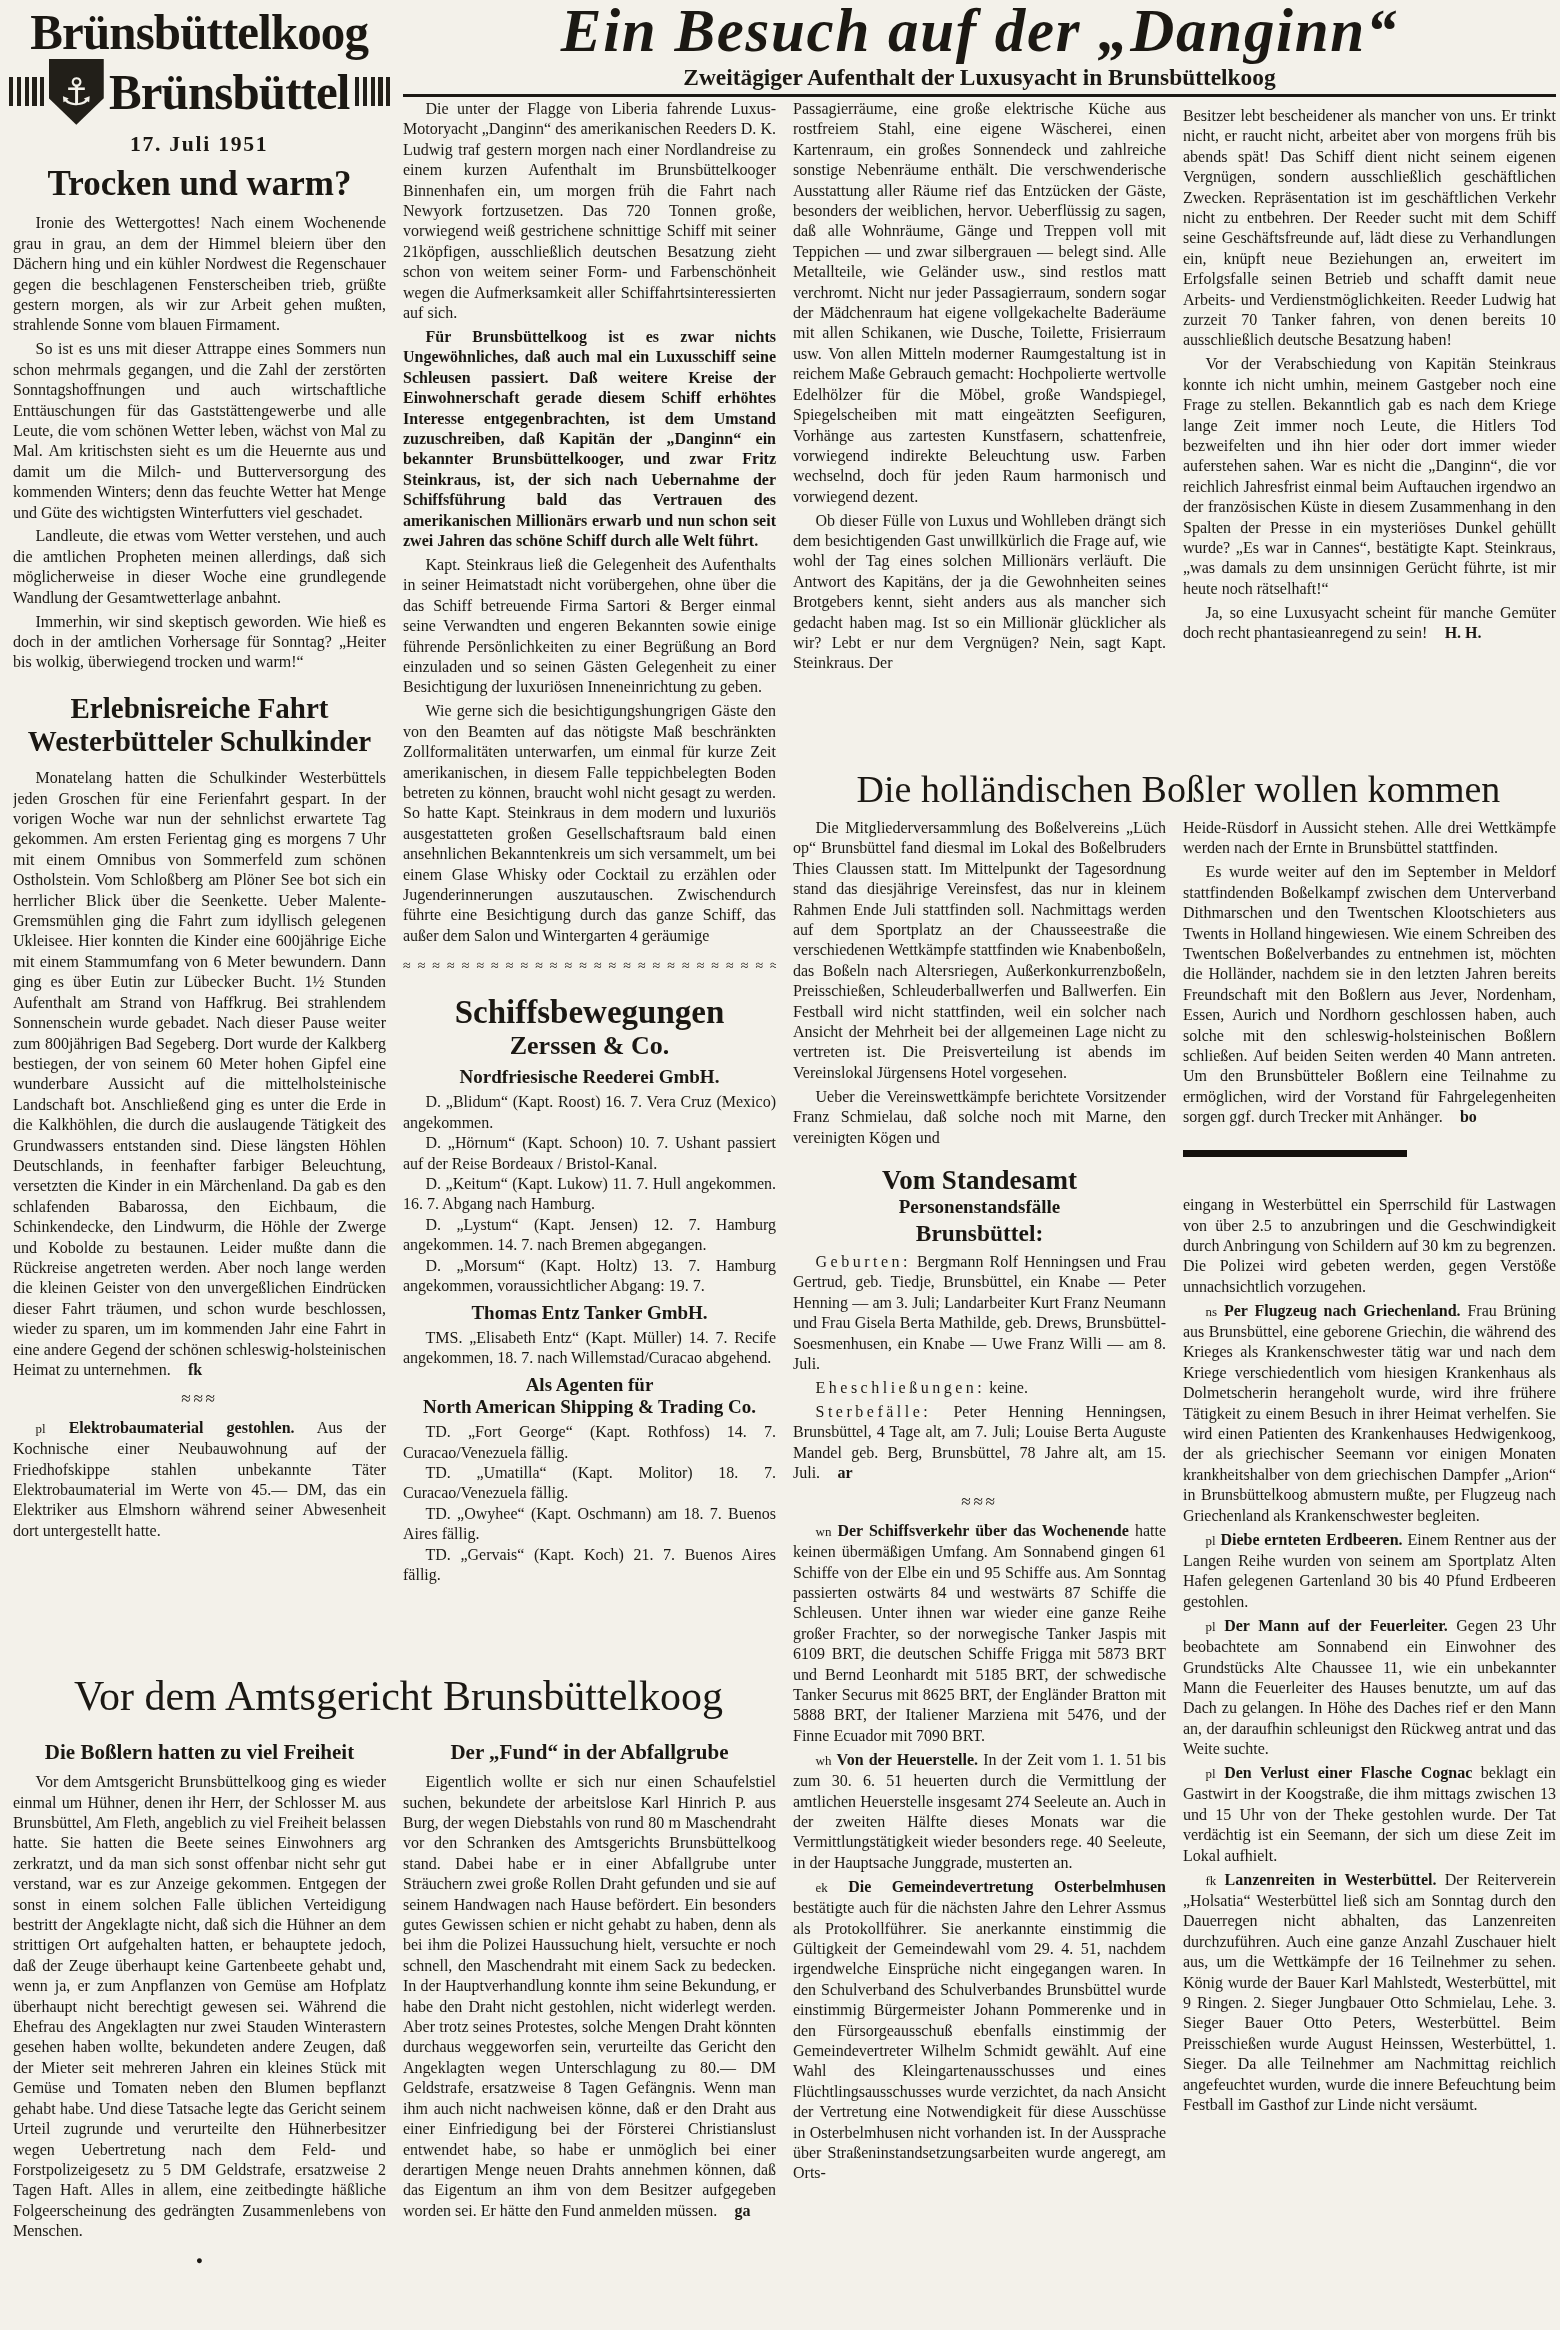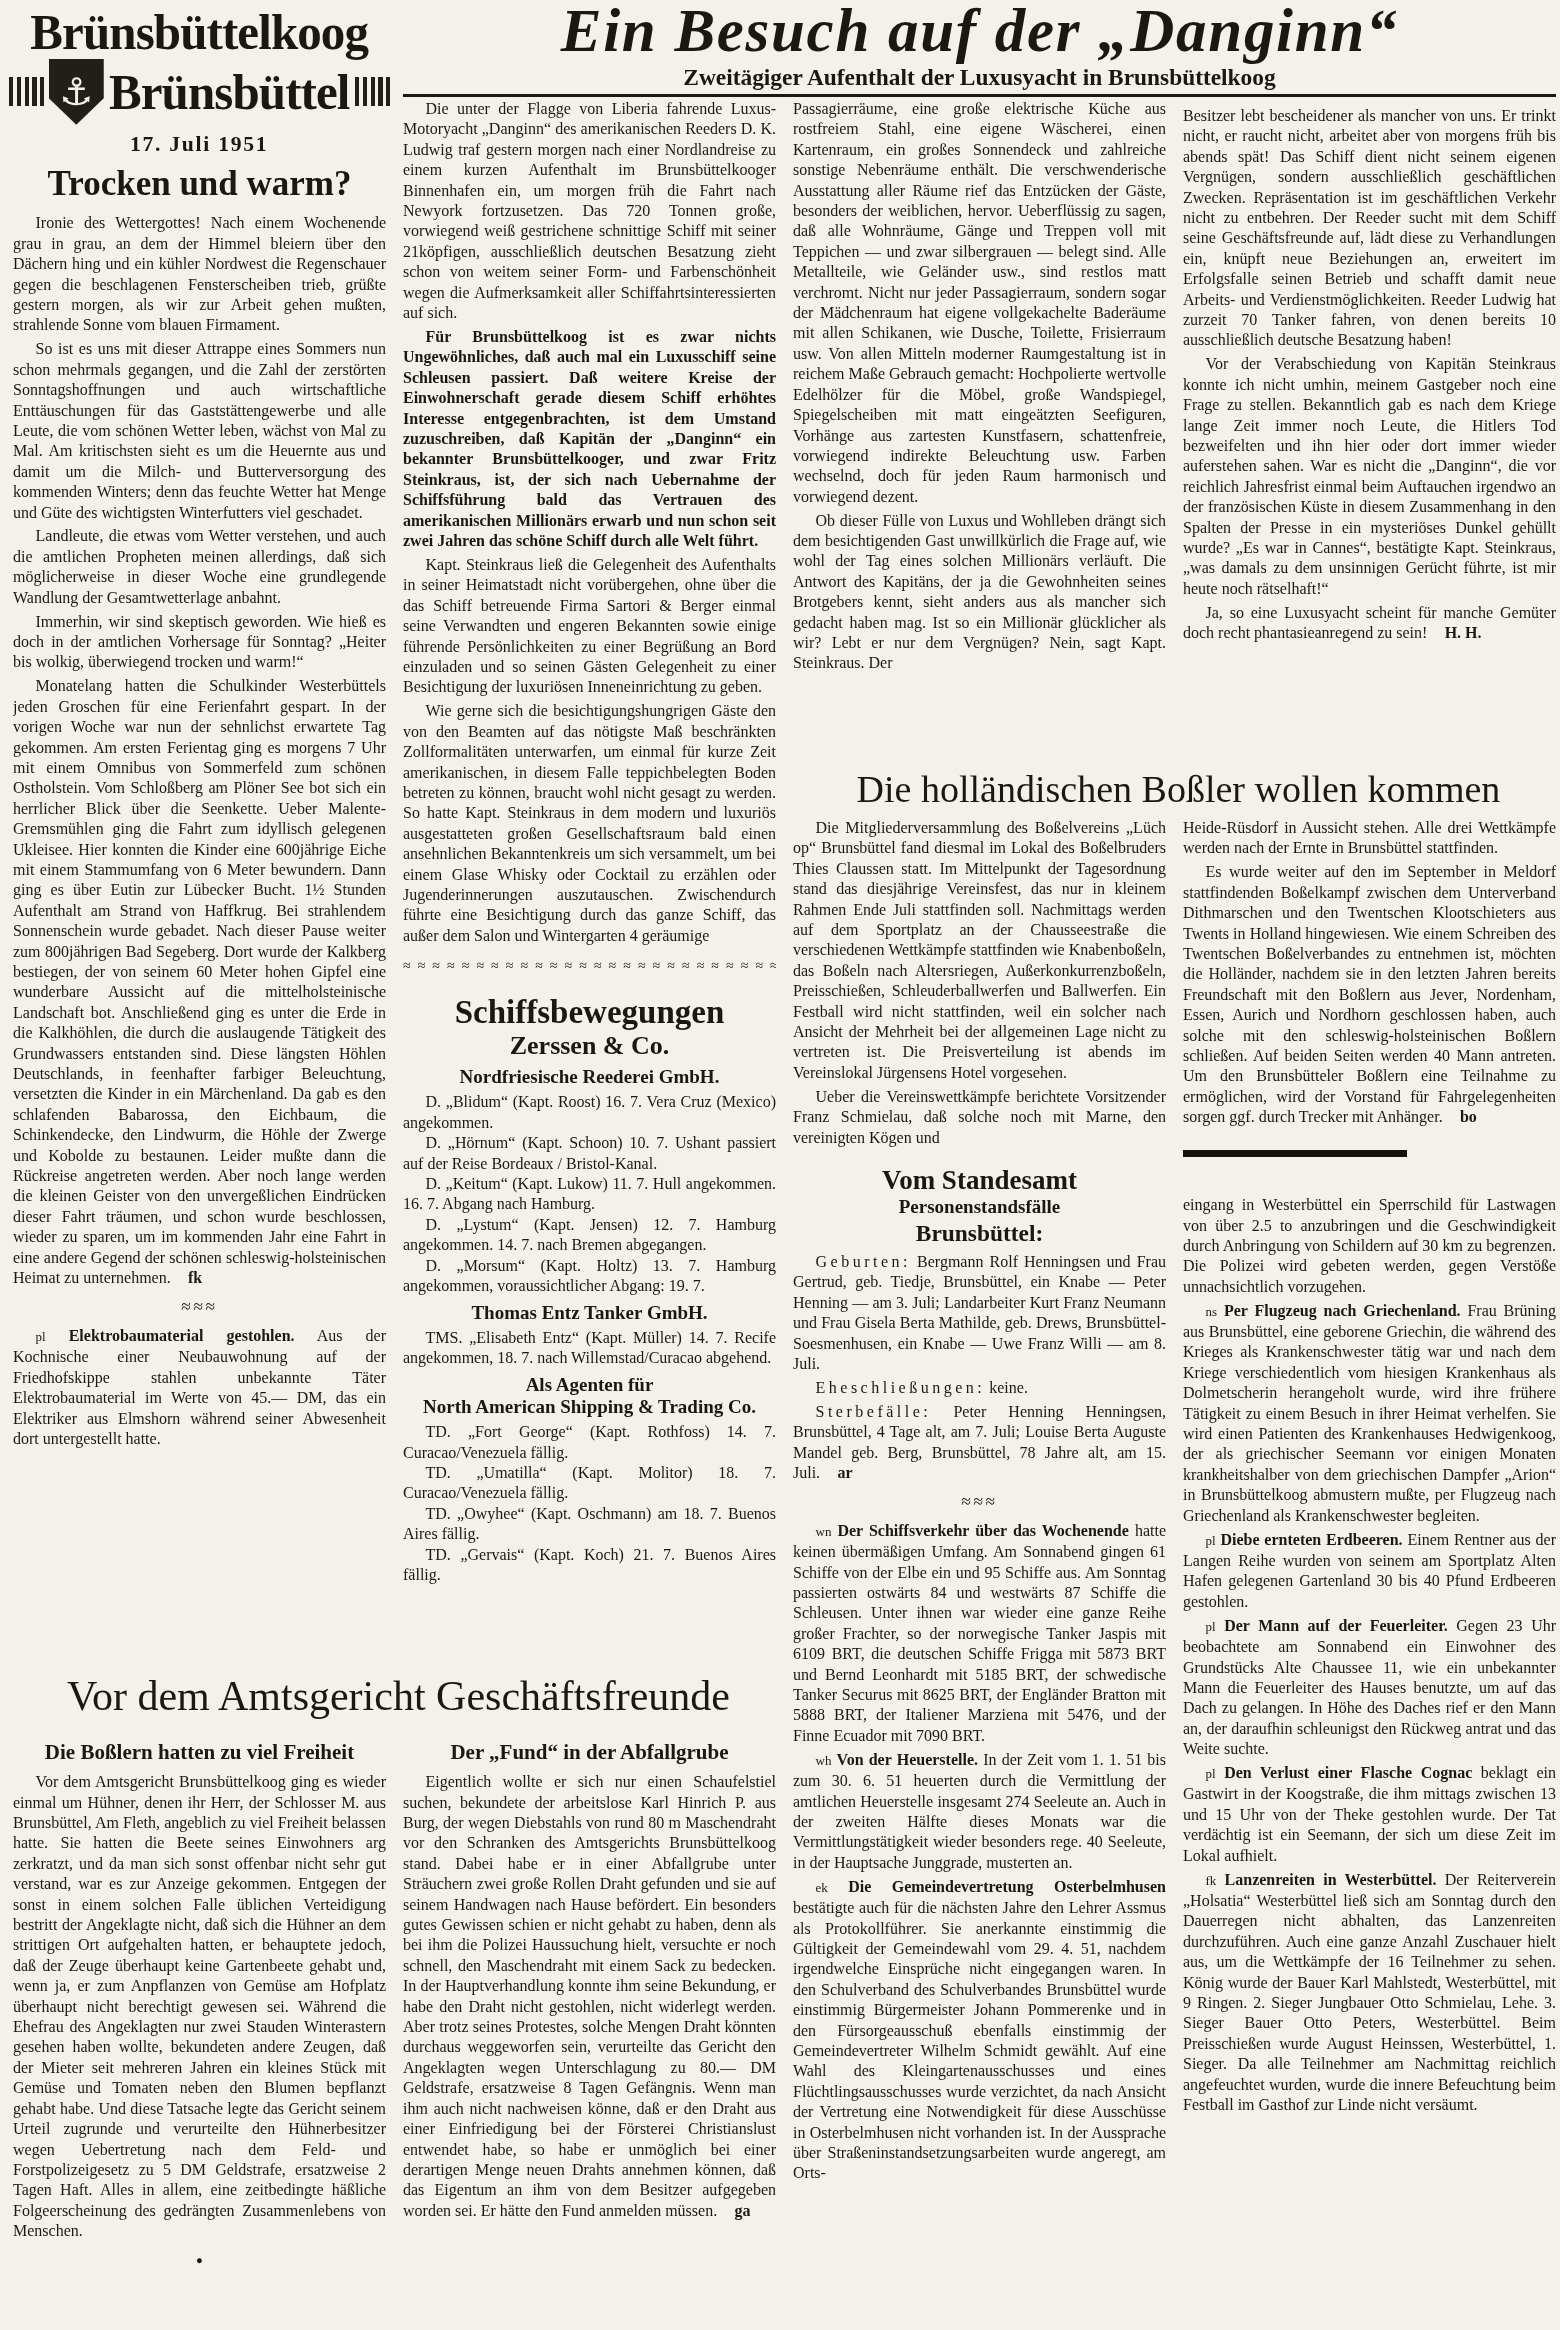--- a/index.html
+++ b/index.html
@@ -89,29 +89,33 @@
 
   <section class="seg" style="left:13px;top:165px;width:373px;height:1498px;">
     <article>
       <h3 class="h-article">Trocken und warm?</h3>
       <p class="para"><span>Ironie des Wettergottes! Nach einem Wochenende grau in grau, an dem der Himmel bleiern über den Dächern hing und ein kühler Nordwest die Regenschauer gegen die beschlagenen Fensterscheiben trieb, grüßte gestern morgen, als wir zur Arbeit gehen mußten, strahlende Sonne vom blauen Firmament.</span></p>
       <p class="para"><span>So ist es uns mit dieser Attrappe eines Sommers nun schon mehrmals gegangen, und die Zahl der zerstörten Sonntagshoffnungen und auch wirtschaftliche Enttäuschungen für das Gaststättengewerbe und alle Leute, die vom schönen Wetter leben, wächst von Mal zu Mal. Am kritischsten sieht es um die Heuernte aus und damit um die Milch- und Butterversorgung des kommenden Winters; denn das feuchte Wetter hat Menge und Güte des wichtigsten Winterfutters viel geschadet.</span></p>
       <p class="para"><span>Landleute, die etwas vom Wetter verstehen, und auch die amtlichen Propheten meinen allerdings, daß sich möglicherweise in dieser Woche eine grundlegende Wandlung der Gesamtwetterlage anbahnt.</span></p>
       <p class="para"><span>Immerhin, wir sind skeptisch geworden. Wie hieß es doch in der amtlichen Vorhersage für Sonntag? „Heiter bis wolkig, überwiegend trocken und warm!“</span></p>
     </article>
     <article>
+      <h3 class="h-article-2l">
+        <span>Erlebnisreiche Fahrt</span><br>
+        <span>Westerbütteler Schulkinder</span>
+      </h3>
       <p class="para"><span>Monatelang hatten die Schulkinder Westerbüttels jeden Groschen für eine Ferienfahrt gespart. In der vorigen Woche war nun der sehnlichst erwartete Tag gekommen. Am ersten Ferientag ging es morgens 7 Uhr mit einem Omnibus von Sommerfeld zum schönen Ostholstein. Vom Schloßberg am Plöner See bot sich ein herrlicher Blick über die Seenkette. Ueber Malente-Gremsmühlen ging die Fahrt zum idyllisch gelegenen Ukleisee. Hier konnten die Kinder eine 600jährige Eiche mit einem Stammumfang von 6 Meter bewundern. Dann ging es über Eutin zur Lübecker Bucht. 1½ Stunden Aufenthalt am Strand von Haffkrug. Bei strahlendem Sonnenschein wurde gebadet. Nach dieser Pause weiter zum 800jährigen Bad Segeberg. Dort wurde der Kalkberg bestiegen, der von seinem 60 Meter hohen Gipfel eine wunderbare Aussicht auf die mittelholsteinische Landschaft bot. Anschließend ging es unter die Erde in die Kalkhöhlen, die durch die auslaugende Tätigkeit des Grundwassers entstanden sind. Diese längsten Höhlen Deutschlands, in feenhafter farbiger Beleuchtung, versetzten die Kinder in ein Märchenland. Da gab es den schlafenden Babarossa, den Eichbaum, die Schinkendecke, den Lindwurm, die Höhle der Zwerge und Kobolde zu bestaunen. Leider mußte dann die Rückreise angetreten werden. Aber noch lange werden die kleinen Geister von den unvergeßlichen Eindrücken dieser Fahrt träumen, und schon wurde beschlossen, wieder zu sparen, um im kommenden Jahr eine Fahrt in eine andere Gegend der schönen schleswig-holsteinischen Heimat zu unternehmen.</span><span class="sig">fk</span></p>
     </article>
     <div class="divider">≈≈≈</div>
     <article>
       <p class="para"><span class="prefix">pl</span> <span class="lead-in">Elektrobaumaterial gestohlen.</span> <span>Aus der Kochnische einer Neubauwohnung auf der Friedhofskippe stahlen unbekannte Täter Elektrobaumaterial im Werte von 45.— DM, das ein Elektriker aus Elmshorn während seiner Abwesenheit dort untergestellt hatte.</span></p>
     </article>
   </section>
 
-  <h2 class="seg h-span amtsgericht-headline">Vor dem Amtsgericht Geschäftsfreunde</h2>
+  <h2 class="seg h-span amtsgericht-headline">Vor dem Amtsgericht Brunsbüttelkoog</h2>
 
   <section class="seg" style="left:13px;top:1736px;width:373px;height:590px;">
     <article>
       <h4 class="subhead">Die Boßlern hatten zu viel Freiheit</h4>
       <p class="para"><span>Vor dem Amtsgericht Brunsbüttelkoog ging es wieder einmal um Hühner, denen ihr Herr, der Schlosser M. aus Brunsbüttel, Am Fleth, angeblich zu viel Freiheit belassen hatte. Sie hatten die Beete seines Einwohners arg zerkratzt, und da man sich sonst offenbar nicht sehr gut verstand, war es zur Anzeige gekommen. Entgegen der sonst in einem solchen Falle üblichen Verteidigung bestritt der Angeklagte nicht, daß sich die Hühner an dem strittigen Ort aufgehalten hatten, er behauptete jedoch, daß der Zeuge überhaupt keine Gartenbeete gehabt und, wenn ja, er zum Anpflanzen von Gemüse am Hofplatz überhaupt nicht berechtigt gewesen sei. Während die Ehefrau des Angeklagten nur zwei Stauden Winterastern gesehen haben wollte, bekundeten andere Zeugen, daß der Mieter seit mehreren Jahren ein kleines Stück mit Gemüse und Tomaten neben den Blumen bepflanzt gehabt habe. Und diese Tatsache legte das Gericht seinem Urteil zugrunde und verurteilte den Hühnerbesitzer wegen Uebertretung nach dem Feld- und Forstpolizeigesetz zu 5 DM Geldstrafe, ersatzweise 2 Tagen Haft. Alles in allem, eine zeitbedingte häßliche Folgeerscheinung des gedrängten Zusammenlebens von Menschen.</span></p>
       <div class="end-dot">●</div>
     </article>
   </section>
 
   <section class="seg" style="left:403px;top:99px;width:373px;height:1564px;">

